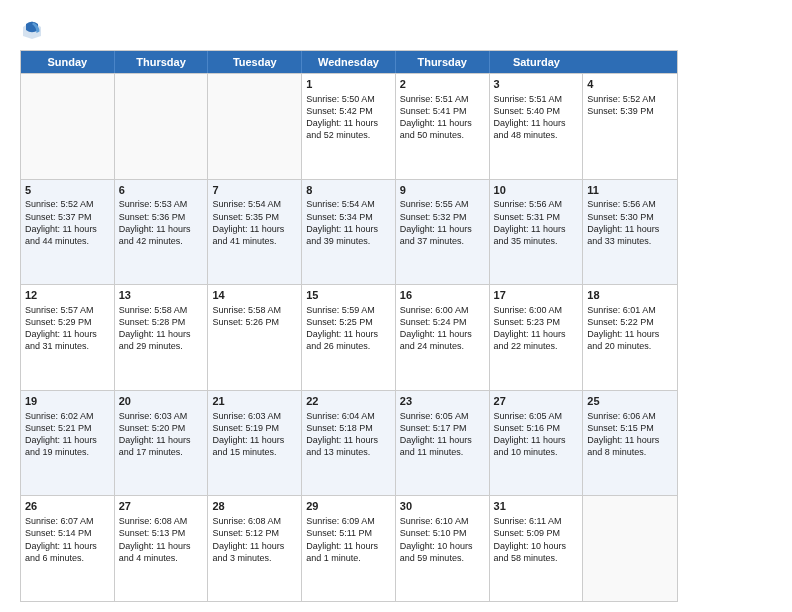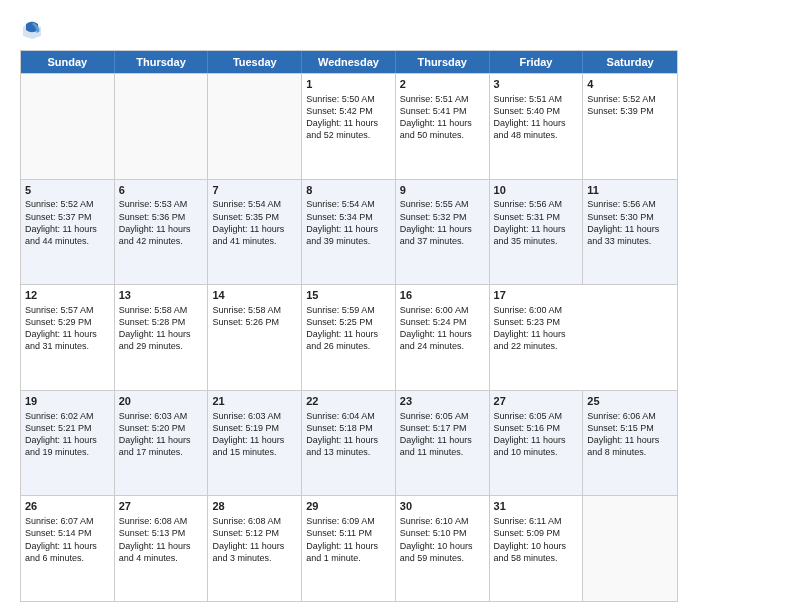--- a/index.html
+++ b/index.html
@@ -132,21 +132,20 @@
     </div>
   </div>
 
   <div class="calendar">
     <div class="cal-header-row">
     <div class="cal-header-cell">Sunday</div>
         <div class="cal-header-cell">Thursday</div>
         <div class="cal-header-cell">Tuesday</div>
         <div class="cal-header-cell">Wednesday</div>
         <div class="cal-header-cell">Thursday</div>
-        <div class="cal-header-cell">Friday</div>
         <div class="cal-header-cell">Saturday</div>
       </div>
     <div class="cal-body">
     <div class="cal-row">
           <div class="cal-cell cell-empty"></div>
           <div class="cal-cell cell-empty"></div>
           <div class="cal-cell cell-empty"></div>
           <div class="cal-cell"><span class="cell-day">1</span><span>Sunrise: 5:50 AM</span><br><span>Sunset: 5:42 PM</span><br><span>Daylight: 11 hours and 52 minutes.</span></div>
           <div class="cal-cell"><span class="cell-day">2</span><span>Sunrise: 5:51 AM</span><br><span>Sunset: 5:41 PM</span><br><span>Daylight: 11 hours and 50 minutes.</span></div>
           <div class="cal-cell"><span class="cell-day">3</span><span>Sunrise: 5:51 AM</span><br><span>Sunset: 5:40 PM</span><br><span>Daylight: 11 hours and 48 minutes.</span></div>
@@ -161,20 +160,21 @@
           <div class="cal-cell"><span class="cell-day">10</span><span>Sunrise: 5:56 AM</span><br><span>Sunset: 5:31 PM</span><br><span>Daylight: 11 hours and 35 minutes.</span></div>
           <div class="cal-cell"><span class="cell-day">11</span><span>Sunrise: 5:56 AM</span><br><span>Sunset: 5:30 PM</span><br><span>Daylight: 11 hours and 33 minutes.</span></div>
         </div>
         <div class="cal-row">
           <div class="cal-cell"><span class="cell-day">12</span><span>Sunrise: 5:57 AM</span><br><span>Sunset: 5:29 PM</span><br><span>Daylight: 11 hours and 31 minutes.</span></div>
           <div class="cal-cell"><span class="cell-day">13</span><span>Sunrise: 5:58 AM</span><br><span>Sunset: 5:28 PM</span><br><span>Daylight: 11 hours and 29 minutes.</span></div>
           <div class="cal-cell"><span class="cell-day">14</span><span>Sunrise: 5:58 AM</span><br><span>Sunset: 5:26 PM</span><br></div>
           <div class="cal-cell"><span class="cell-day">15</span><span>Sunrise: 5:59 AM</span><br><span>Sunset: 5:25 PM</span><br><span>Daylight: 11 hours and 26 minutes.</span></div>
           <div class="cal-cell"><span class="cell-day">16</span><span>Sunrise: 6:00 AM</span><br><span>Sunset: 5:24 PM</span><br><span>Daylight: 11 hours and 24 minutes.</span></div>
           <div class="cal-cell"><span class="cell-day">17</span><span>Sunrise: 6:00 AM</span><br><span>Sunset: 5:23 PM</span><br><span>Daylight: 11 hours and 22 minutes.</span></div>
+          <div class="cal-cell"><span class="cell-day">18</span><span>Sunrise: 6:01 AM</span><br><span>Sunset: 5:22 PM</span><br><span>Daylight: 11 hours and 20 minutes.</span></div>
         </div>
         <div class="cal-row row-alt">
           <div class="cal-cell"><span class="cell-day">19</span><span>Sunrise: 6:02 AM</span><br><span>Sunset: 5:21 PM</span><br><span>Daylight: 11 hours and 19 minutes.</span></div>
           <div class="cal-cell"><span class="cell-day">20</span><span>Sunrise: 6:03 AM</span><br><span>Sunset: 5:20 PM</span><br><span>Daylight: 11 hours and 17 minutes.</span></div>
           <div class="cal-cell"><span class="cell-day">21</span><span>Sunrise: 6:03 AM</span><br><span>Sunset: 5:19 PM</span><br><span>Daylight: 11 hours and 15 minutes.</span></div>
           <div class="cal-cell"><span class="cell-day">22</span><span>Sunrise: 6:04 AM</span><br><span>Sunset: 5:18 PM</span><br><span>Daylight: 11 hours and 13 minutes.</span></div>
           <div class="cal-cell"><span class="cell-day">23</span><span>Sunrise: 6:05 AM</span><br><span>Sunset: 5:17 PM</span><br><span>Daylight: 11 hours and 11 minutes.</span></div>
           <div class="cal-cell"><span class="cell-day">27</span><span>Sunrise: 6:05 AM</span><br><span>Sunset: 5:16 PM</span><br><span>Daylight: 11 hours and 10 minutes.</span></div>
           <div class="cal-cell"><span class="cell-day">25</span><span>Sunrise: 6:06 AM</span><br><span>Sunset: 5:15 PM</span><br><span>Daylight: 11 hours and 8 minutes.</span></div>
         </div>

